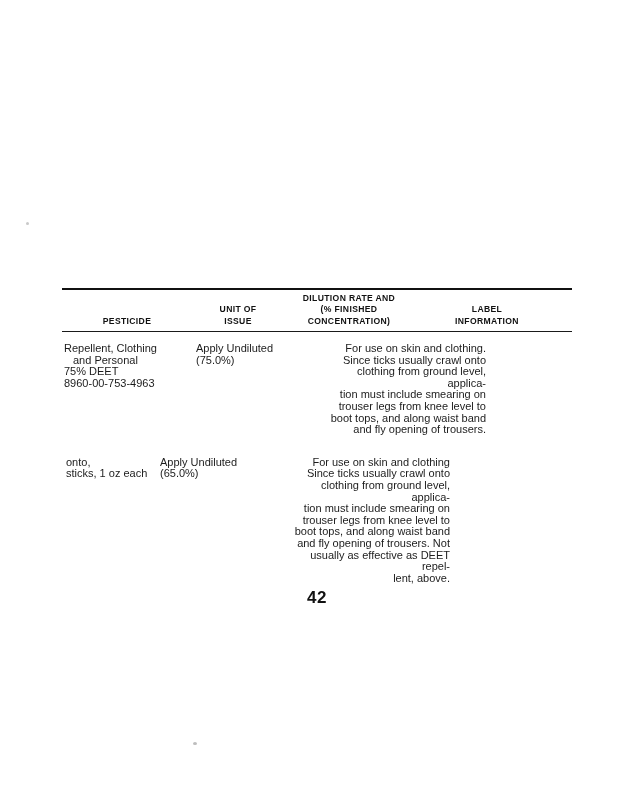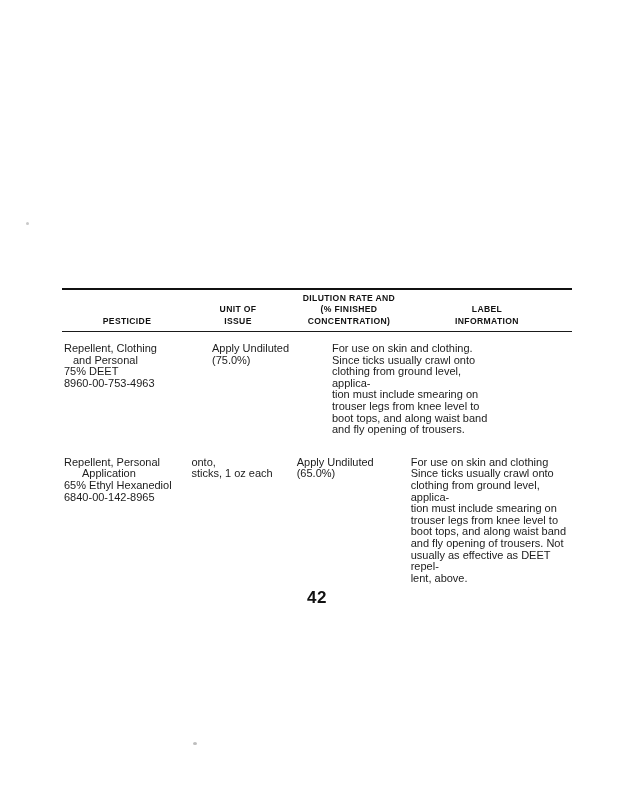--- a/index.html
+++ b/index.html
@@ -86,39 +86,39 @@
     display: flex;
     padding-top: 11px;
   }
   .cell {
     font-size: 11px;
     line-height: 11.6px;
     color: #1c1c1c;
   }
   .cell.c1 { width: 130px; padding-left: 2px; }
   .cell.c2 { width: 92px; padding-left: 4px; }
-  .cell.c3 { width: 118px; padding-left: 2px; margin-left: 16px; }
+  .cell.c3 { width: 118px; padding-left: 2px; }
   .cell.c4 { width: 170px; padding-left: 2px; }
 
   .indent-1 { padding-left: 9px; display: block; }
   .indent-2 { padding-left: 18px; display: block; }
 
   .page-number {
     position: absolute;
     left: 0;
     right: 0;
     top: 588px;
     text-align: center;
     font-size: 17px;
     font-weight: bold;
     color: #111;
     letter-spacing: 0.5px;
   }
 
-  .nowrap { white-space: pre-wrap; }
+  .nowrap { white-space: pre-wrap; text-align: right; }
 </style>
 </head>
 <body>
 
 <div class="page">
 
   <div class="speck speck-a"></div>
   <div class="speck speck-b"></div>
 
   <div class="table-wrap">
@@ -166,26 +166,20 @@
       <div class="cell c4 nowrap">For use on skin and clothing.
 Since ticks usually crawl onto
 clothing from ground level, applica-
 tion must include smearing on
 trouser legs from knee level to
 boot tops, and along waist band
 and fly opening of trousers.</div>
     </div>
 
     <div class="body-row" style="padding-top:21px;">
-      <div class="cell c1">
-        <span>Repellent, Personal</span><br>
-        <span class="indent-2">Application</span>
-        <span>65% Ethyl Hexanediol</span><br>
-        <span>6840-00-142-8965</span>
-      </div>
       <div class="cell c2">
         <span>onto,</span><br>
         <span>sticks, 1 oz each</span>
       </div>
       <div class="cell c3">
         <span>Apply Undiluted</span><br>
         <span>(65.0%)</span>
       </div>
       <div class="cell c4 nowrap">For use on skin and clothing
 Since ticks usually crawl onto

